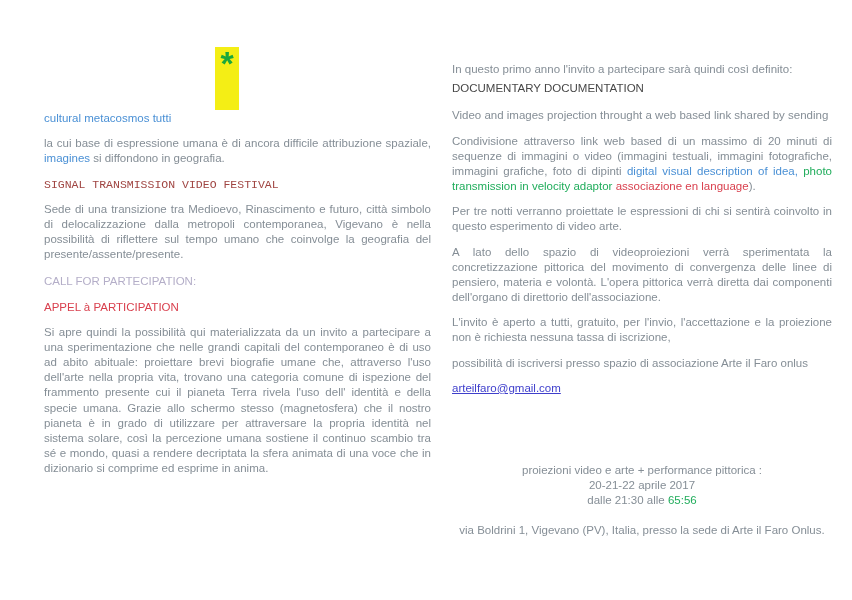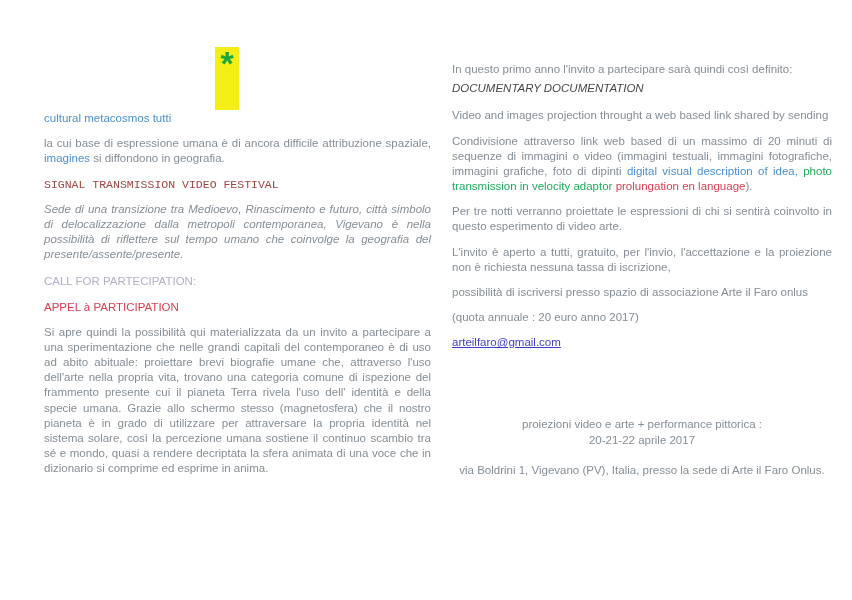--- a/index.html
+++ b/index.html
@@ -23,21 +23,21 @@
   .h-green   { color:#21ad5c; }
   .green     { color:#21ad5c; }
   .darkred   { color:#a04542;font-family:Liberation Mono, monospace; }
   .lavender  { color:#b4aec8; }
   .red       { color:#d9404e; }
   .blue      { color:#4a90d5; }
   .salmon    { color:#e2938a; }
   .dark      { color:#474747; }
   .link      { color:#3f3fcc; text-decoration:underline; cursor:pointer; }
 
-  .mb12 { margin-bottom:12px;font-style:italic; }
+  .mb12 { margin-bottom:12px; }
   .mb18 { margin-bottom:4px; }
 
   .star-box {
     position:absolute; left:215px; top:47px;
     width:24px; height:63px;
     background:#f4ee15;
     text-align:center;
   }
   .star-box .asterisk {
     display:inline-block;
@@ -67,26 +67,27 @@
     <p class="mb12">Sede di una transizione tra Medioevo, Rinascimento e futuro, città simbolo di delocalizzazione dalla metropoli contemporanea, Vigevano è nella possibilità di riflettere sul tempo umano che coinvolge la geografia del presente/assente/presente.</p>
     <p class="single lavender">CALL FOR PARTECIPATION:</p>
     <p class="single red">APPEL à PARTICIPATION</p>
     <p>Si apre quindi la possibilità qui materializzata da un invito a partecipare a una sperimentazione che nelle grandi capitali del contemporaneo è di uso ad abito abituale: proiettare brevi biografie umane che, attraverso l'uso dell'arte nella propria vita, trovano una categoria comune di ispezione del frammento presente cui il pianeta Terra rivela l'uso dell' identità e della specie umana. Grazie allo schermo stesso (magnetosfera) che il nostro pianeta è in grado di utilizzare per attraversare la propria identità nel sistema solare, così la percezione umana sostiene il continuo scambio tra sé e mondo, quasi a rendere decriptata la sfera animata di una voce che in dizionario si comprime ed esprime in anima.</p>
   </div>
 
   <div class="col col-right">
     <p class="single mb18">In questo primo anno l'invito a partecipare sarà quindi così definito:</p>
     <p class="single dark mb12">DOCUMENTARY DOCUMENTATION</p>
     <p class="single">Video and images projection throught a web based link shared by sending</p>
-    <p><span>Condivisione attraverso link web based di un massimo di 20 minuti di sequenze di immagini o video (immagini testuali, immagini fotografiche, immagini grafiche, foto di dipinti </span><span class="blue">digital visual description of idea,</span><span class="green"> photo transmission in velocity adaptor </span><span class="red">prolungation en language</span><span>).</span></p>
+    <p><span>Condivisione attraverso link web based di un massimo di 20 minuti di sequenze di immagini o video (immagini testuali, immagini fotografiche, immagini grafiche, foto di dipinti </span><span class="blue">digital visual description of idea,</span><span class="green"> photo transmission in velocity adaptor </span><span class="red">associazione en language</span><span>).</span></p>
     <p>Per tre notti verranno proiettate le espressioni di chi si sentirà coinvolto in questo esperimento di video arte.</p>
+    <p>A lato dello spazio di videoproiezioni verrà sperimentata la concretizzazione pittorica del movimento di convergenza delle linee di pensiero, materia e volontà. L'opera pittorica verrà diretta dai componenti dell'organo di direttorio dell'associazione.</p>
     <p>L'invito è aperto a tutti, gratuito, per l'invio, l'accettazione e la proiezione non è richiesta nessuna tassa di iscrizione,</p>
     <p class="single">possibilità di iscriversi presso spazio di associazione Arte il Faro onlus</p>
-    <p class="single">(quota annuale : 20 euro anno 2017)</p>
     <p class="single"><a class="link">arteilfaro@gmail.com</a></p>
     <div class="schedule">
       <p>proiezioni video e arte + performance pittorica :</p>
       <p>20-21-22 aprile 2017</p>
+      <p><span>dalle 21:30 alle </span><span class="green">65:56</span></p>
       <p class="addr">via Boldrini 1, Vigevano (PV), Italia, presso la sede di Arte il Faro Onlus.</p>
     </div>
   </div>
 
 </div>
 
 </body></html>

